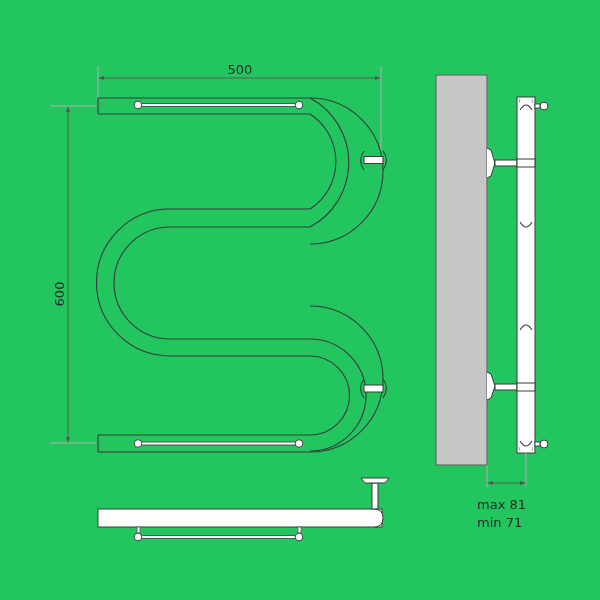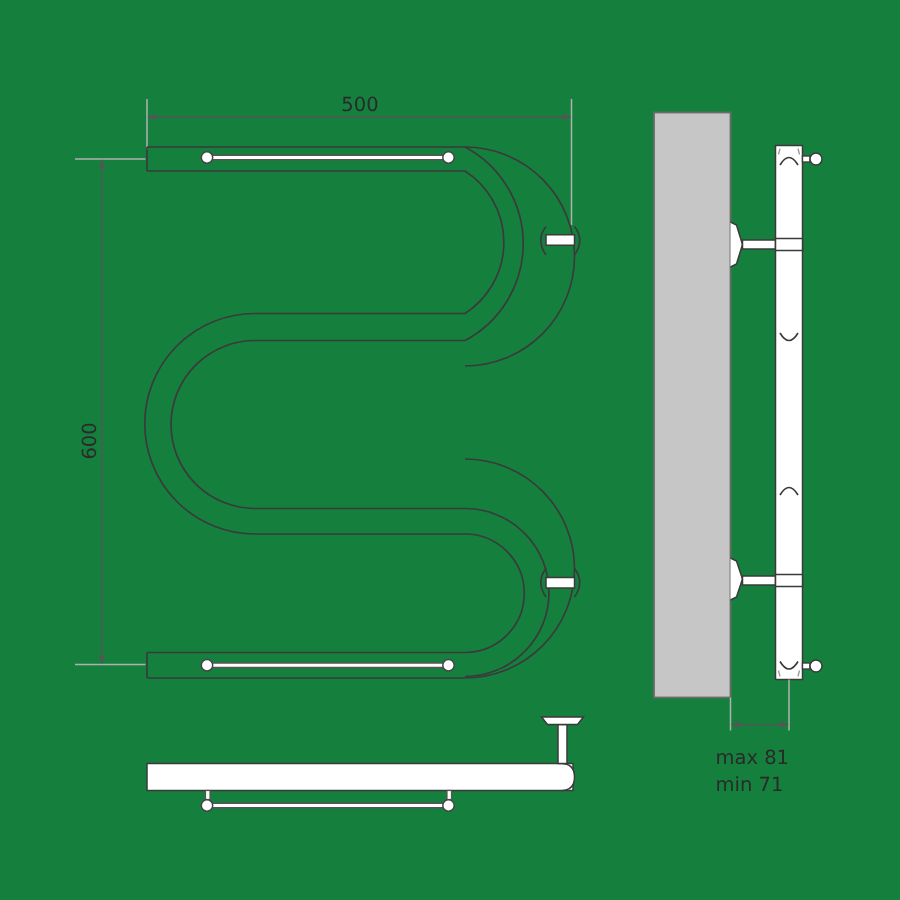--- a/index.html
+++ b/index.html
@@ -1,16 +1,16 @@
 <!DOCTYPE html>
 <html><head>
   <meta charset="utf-8">
   <style>
     html, body { margin: 0; padding: 0; background: #ffffff; }
-    #stage { position: relative; width: 600px; height: 600px; overflow: hidden; background: #15803d; }
+    #stage { position: relative; width: 600px; height: 600px; overflow: hidden; background: #22c55e; }
     svg { position: absolute; left: 0; top: 0; }
     .dimtext { font-family: "DejaVu Sans", sans-serif; font-size: 13px; fill: #2a2a2a; }
     .ln { fill: none; stroke: #3a3a3a; stroke-width: 1.1; }
     .thin { fill: none; stroke: #9a9a9a; stroke-width: 0.9; }
     .dim { fill: none; stroke: #555; stroke-width: 0.9; }
     .ext { fill: none; stroke: #b0b0b0; stroke-width: 1; }
     .rail { fill: #fff; stroke: #555; stroke-width: 1; }
   </style>
 </head>
 <body>

